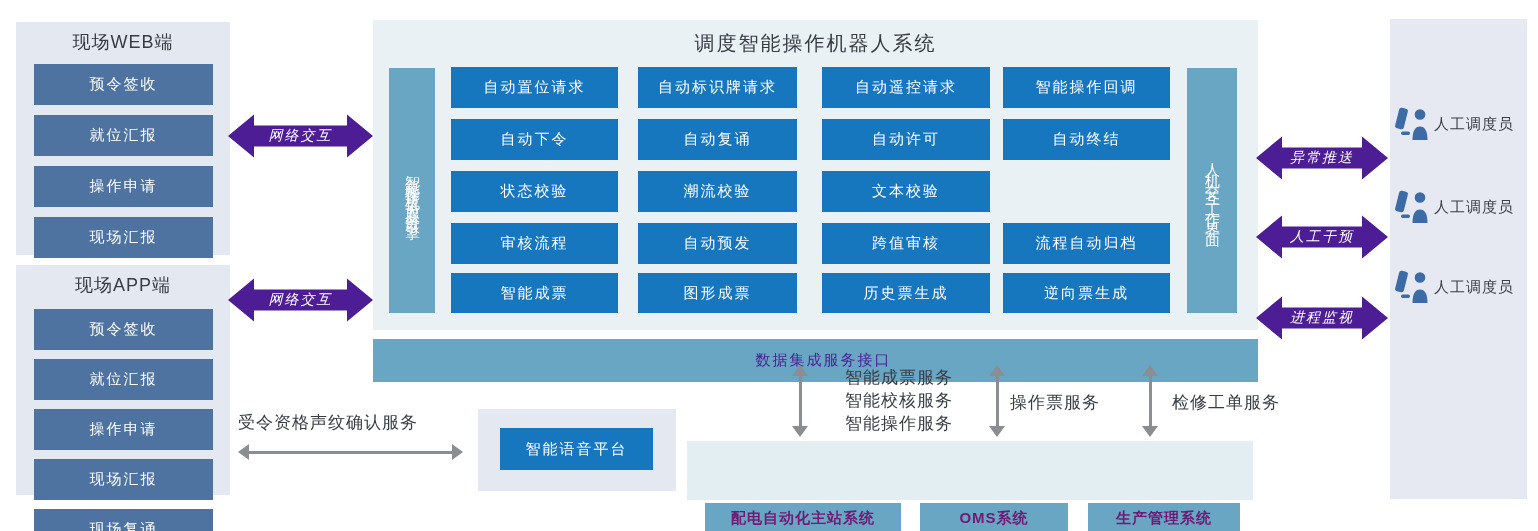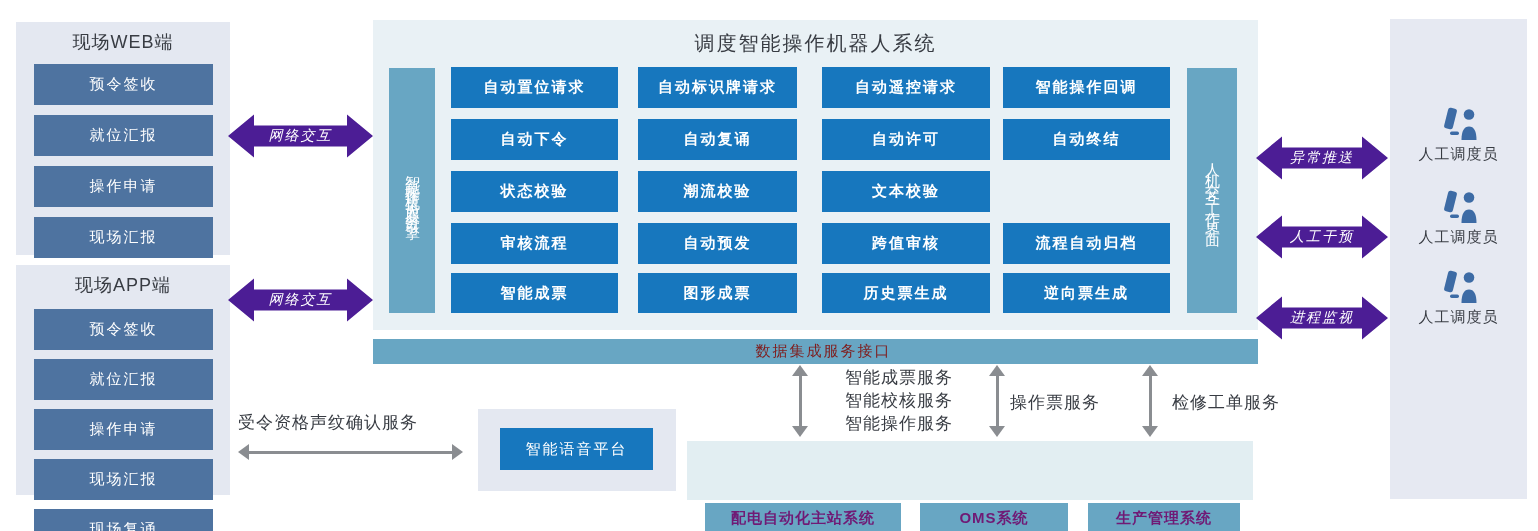--- a/index.html
+++ b/index.html
@@ -27,31 +27,31 @@
   .main-title { position:absolute; left:0; top:10px; width:100%; text-align:center;
                 font-size:20px; font-weight:500; color:#383c43; letter-spacing:2px; }
   .vbar { position:absolute; top:48px; height:245px; background:#68a6c3; color:#ffffff;
           display:flex; align-items:center; justify-content:center;
           writing-mode:vertical-rl; text-orientation:upright;
           font-size:15px; font-weight:500; }
   .vbar-engine { left:16px;  width:46px; letter-spacing:5px; }
   .vbar-hci    { left:814px; width:50px; letter-spacing:10px; }
 
   .cell { position:absolute; height:41px; background:#1777be; color:#ffffff;
-          font-size:15px; font-weight:700; letter-spacing:2px;
+          font-size:15px; font-weight:400; letter-spacing:2px;
           display:flex; align-items:center; justify-content:center; }
   .r0{top:47px} .r1{top:99px} .r2{top:151px} .r3{top:203px} .r4{top:253px; height:40px;}
   .c0{left:78px;  width:167px}
   .c1{left:265px; width:159px}
   .c2{left:449px; width:168px}
   .c3{left:630px; width:167px}
 
   
-  .int-bar { position:absolute; left:373px; top:339px; width:885px; height:25px;
-             background:#68a6c3; color:#7f1d1d; font-size:15px; letter-spacing:2px;
+  .int-bar { position:absolute; left:373px; top:339px; width:885px; height:43px;
+             background:#68a6c3; color:#4c1d95; font-size:15px; letter-spacing:2px;
              display:flex; align-items:center; justify-content:center;padding-left:16px; }
 
   
   .darrow { position:absolute; height:46px; background:#4c1d95; color:#ffffff;
             display:flex; align-items:center; justify-content:center;
             font-size:14px; letter-spacing:2px;
             clip-path:polygon(0% 50%, 26px 3%, 26px 27%, calc(100% - 26px) 27%,
                               calc(100% - 26px) 3%, 100% 50%, calc(100% - 26px) 97%,
                               calc(100% - 26px) 73%, 26px 73%, 26px 97%);font-style:italic; }
   .net1 { left:228px; top:113px; width:145px; }
@@ -96,21 +96,21 @@
                letter-spacing:2px; display:flex; align-items:center; justify-content:center; }
   .sys-btn { position:absolute; top:14px; height:31px; background:#68a6c3; color:#701a75;
              font-size:15px; font-weight:700; letter-spacing:1px;
              display:flex; align-items:center; justify-content:center;margin-top:48px; }
   .sys1{ left:18px;  width:196px; }
   .sys2{ left:233px; width:148px; }
   .sys3{ left:401px; width:152px; }
 
   
   .dispatcher { position:absolute; left:0; width:100%; display:flex;
-                flex-direction:column; align-items:center; gap:4px; }
+                flex-direction:row; align-items:center; gap:4px; }
   .d1{ top:88px; } .d2{ top:171px; } .d3{ top:251px; }
   .dispatcher .dlabel { font-size:15px; color:#383c43; letter-spacing:1px; }
   .dispatcher svg { width:40px; height:34px; display:block; }
 </style>
 </head>
 <body>
 
 <div class="stage">
 
   <div class="panel panel-web">

